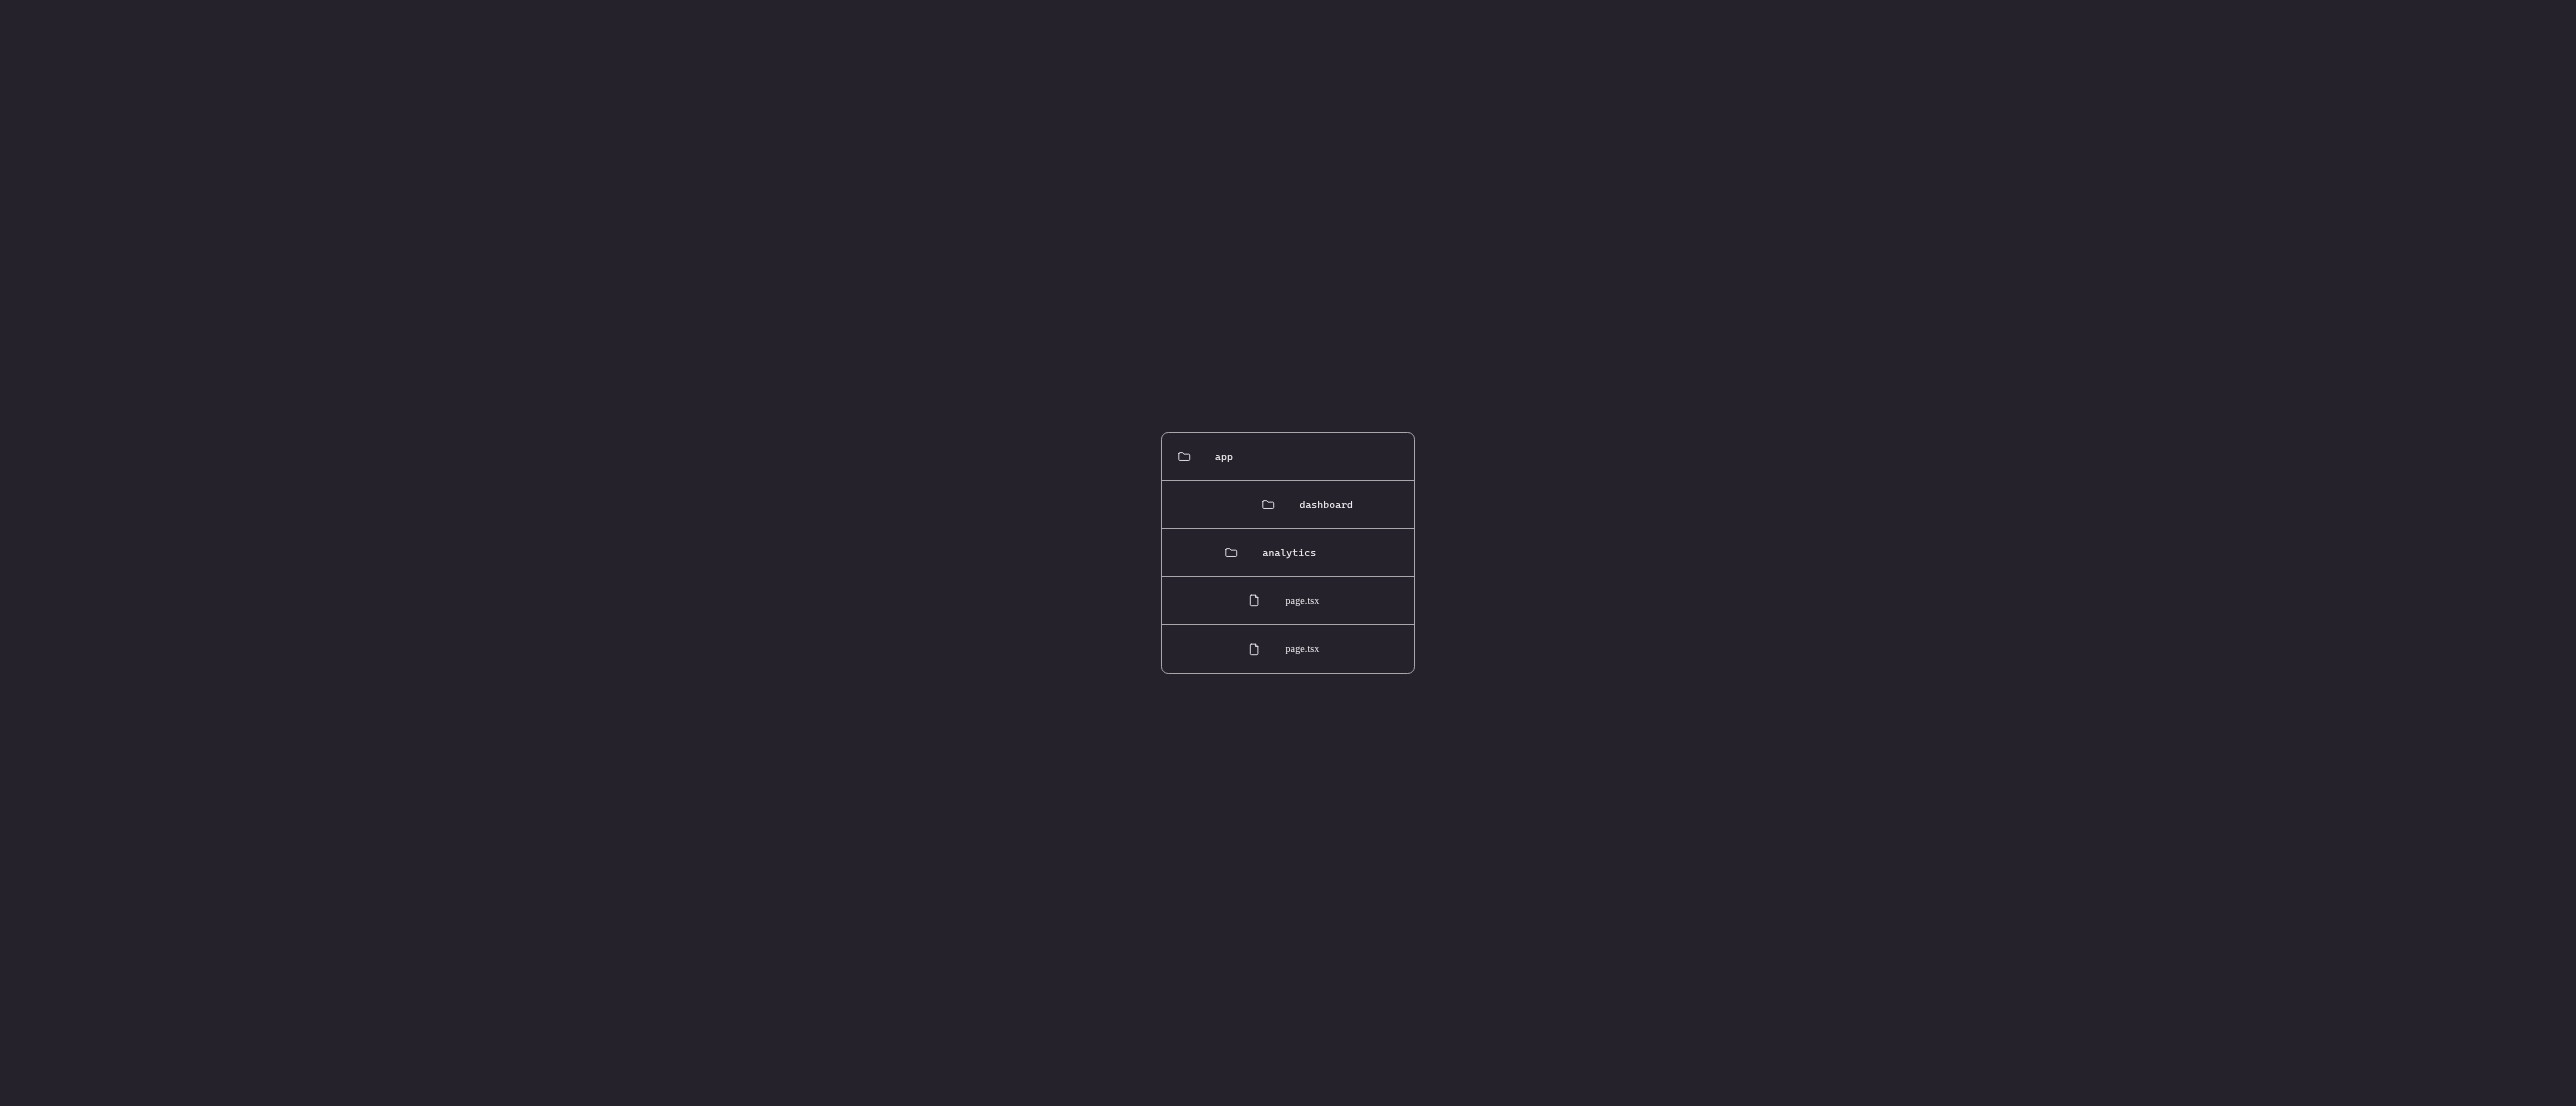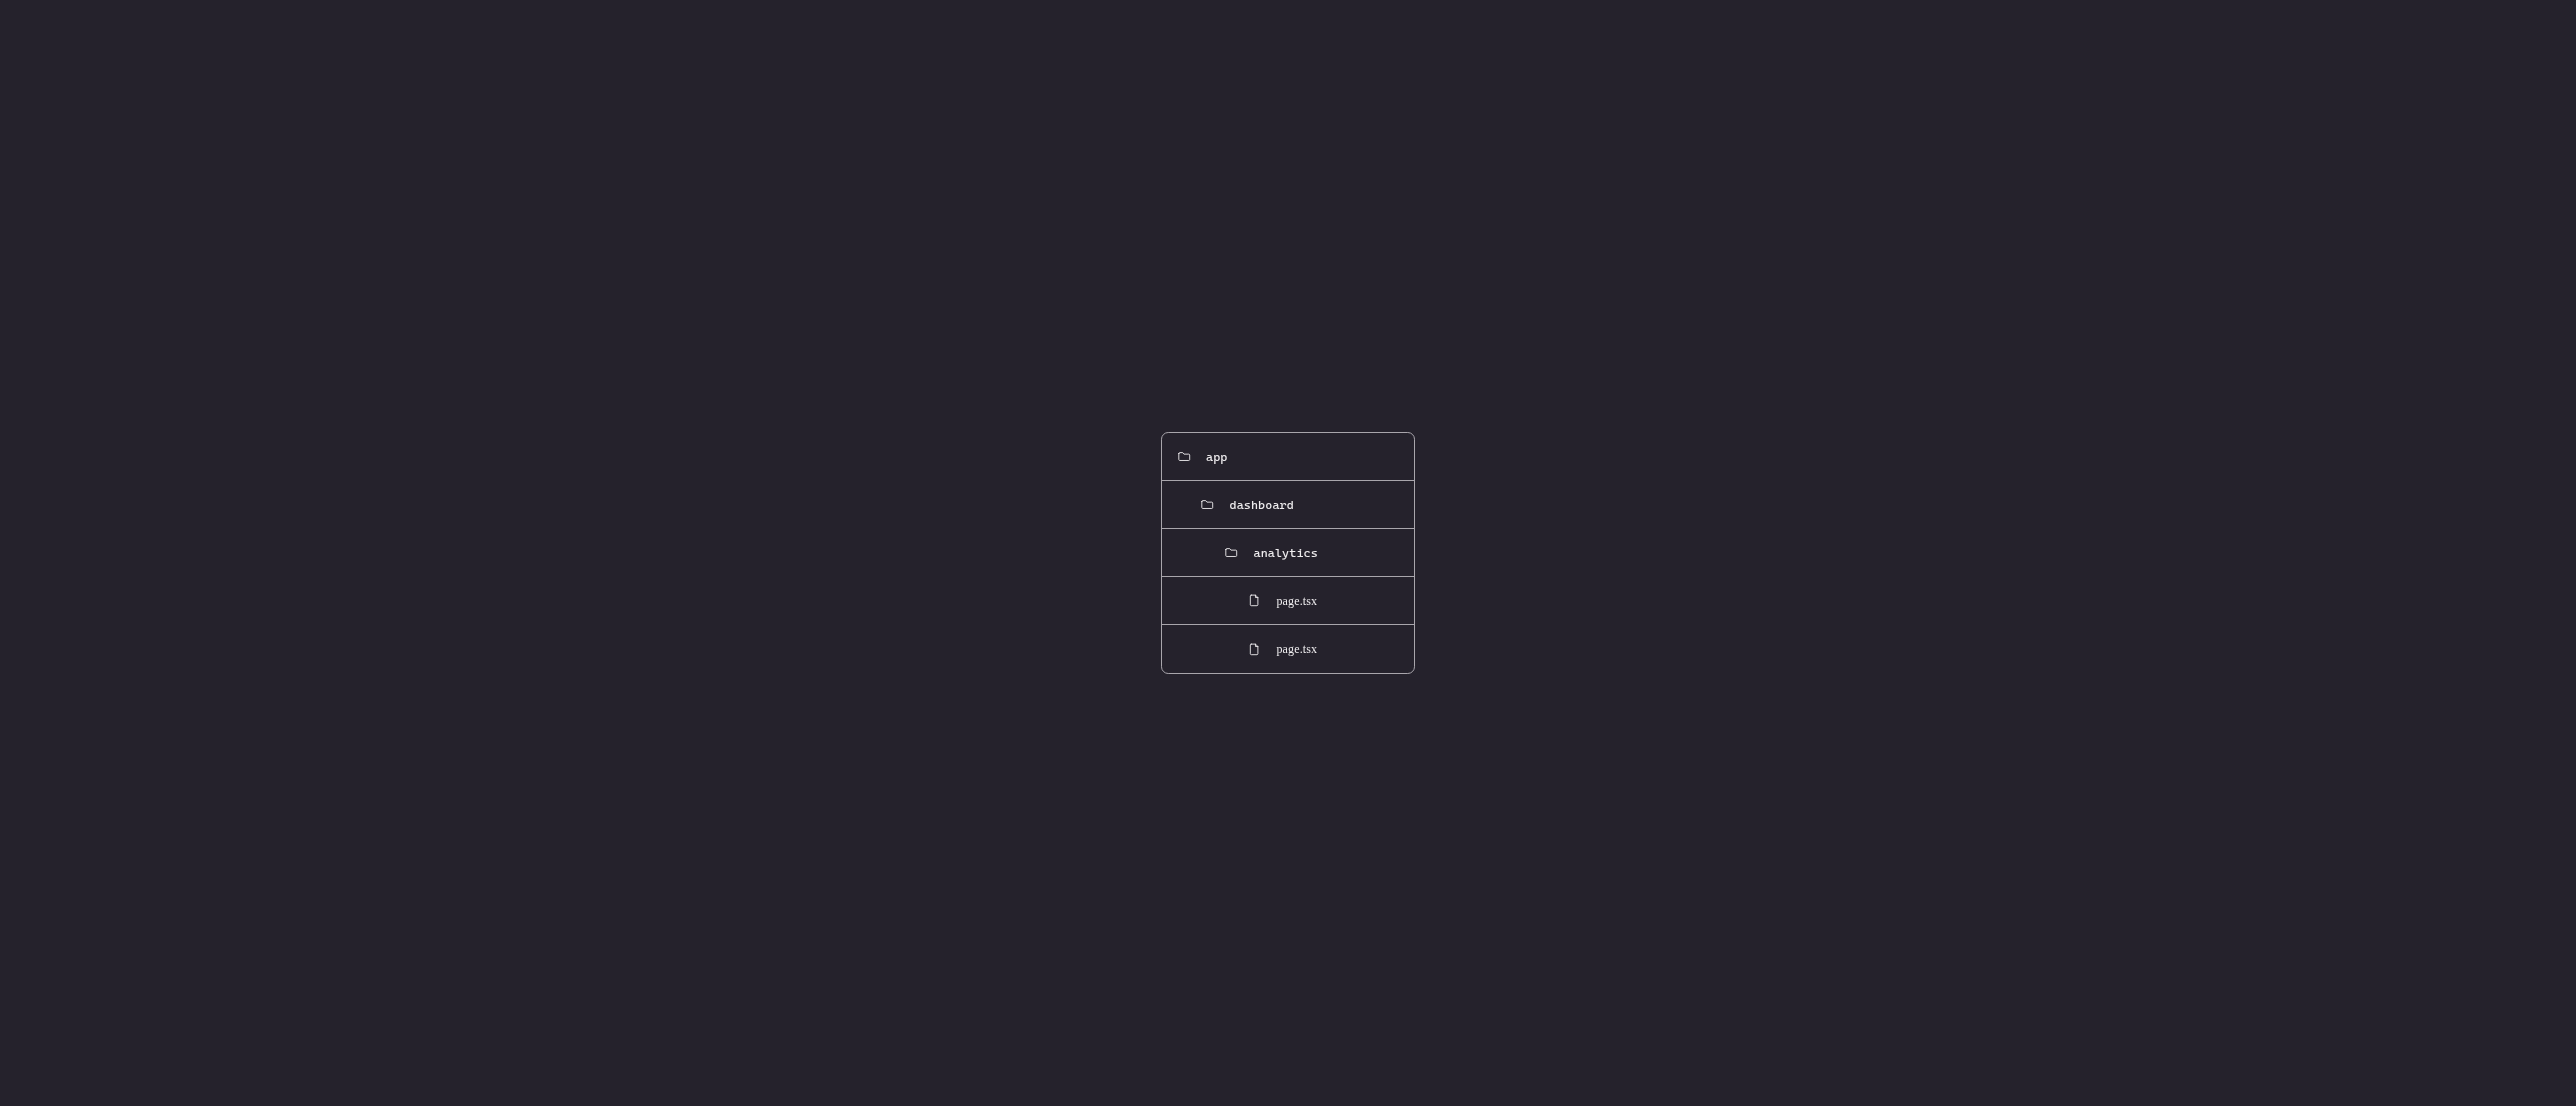--- a/index.html
+++ b/index.html
@@ -20,31 +20,31 @@
     }
     .tree-panel {
       width: 254px;
       border: 0.6px solid #a9a6ac;
       border-radius: 7.2px;
       overflow: hidden;
     }
     .tree-item {
       display: flex;
       align-items: center;
-      gap: 15px;
+      gap: 24px;
       height: 48px;
       border-bottom: 0.6px solid #a9a6ac;
-      font-size: 12px;
+      font-size: 10px;
       line-height: 1;
     }
     .tree-item:last-child {
       border-bottom: none;
     }
     .tree-item.depth-0 { padding-left: 14.5px; }
-    .tree-item.depth-1 { padding-left: 38px; }
+    .tree-item.depth-1 { padding-left: 38px; justify-content: center; }
     .tree-item.depth-2 { padding-left: 62px; }
     .tree-item.depth-3 { padding-left: 85px; font-family: Liberation Serif, serif; }
     .icon {
       width: 14.5px;
       height: 14.5px;
       display: inline-flex;
       align-items: center;
       justify-content: center;
       flex-shrink: 0;
     }

